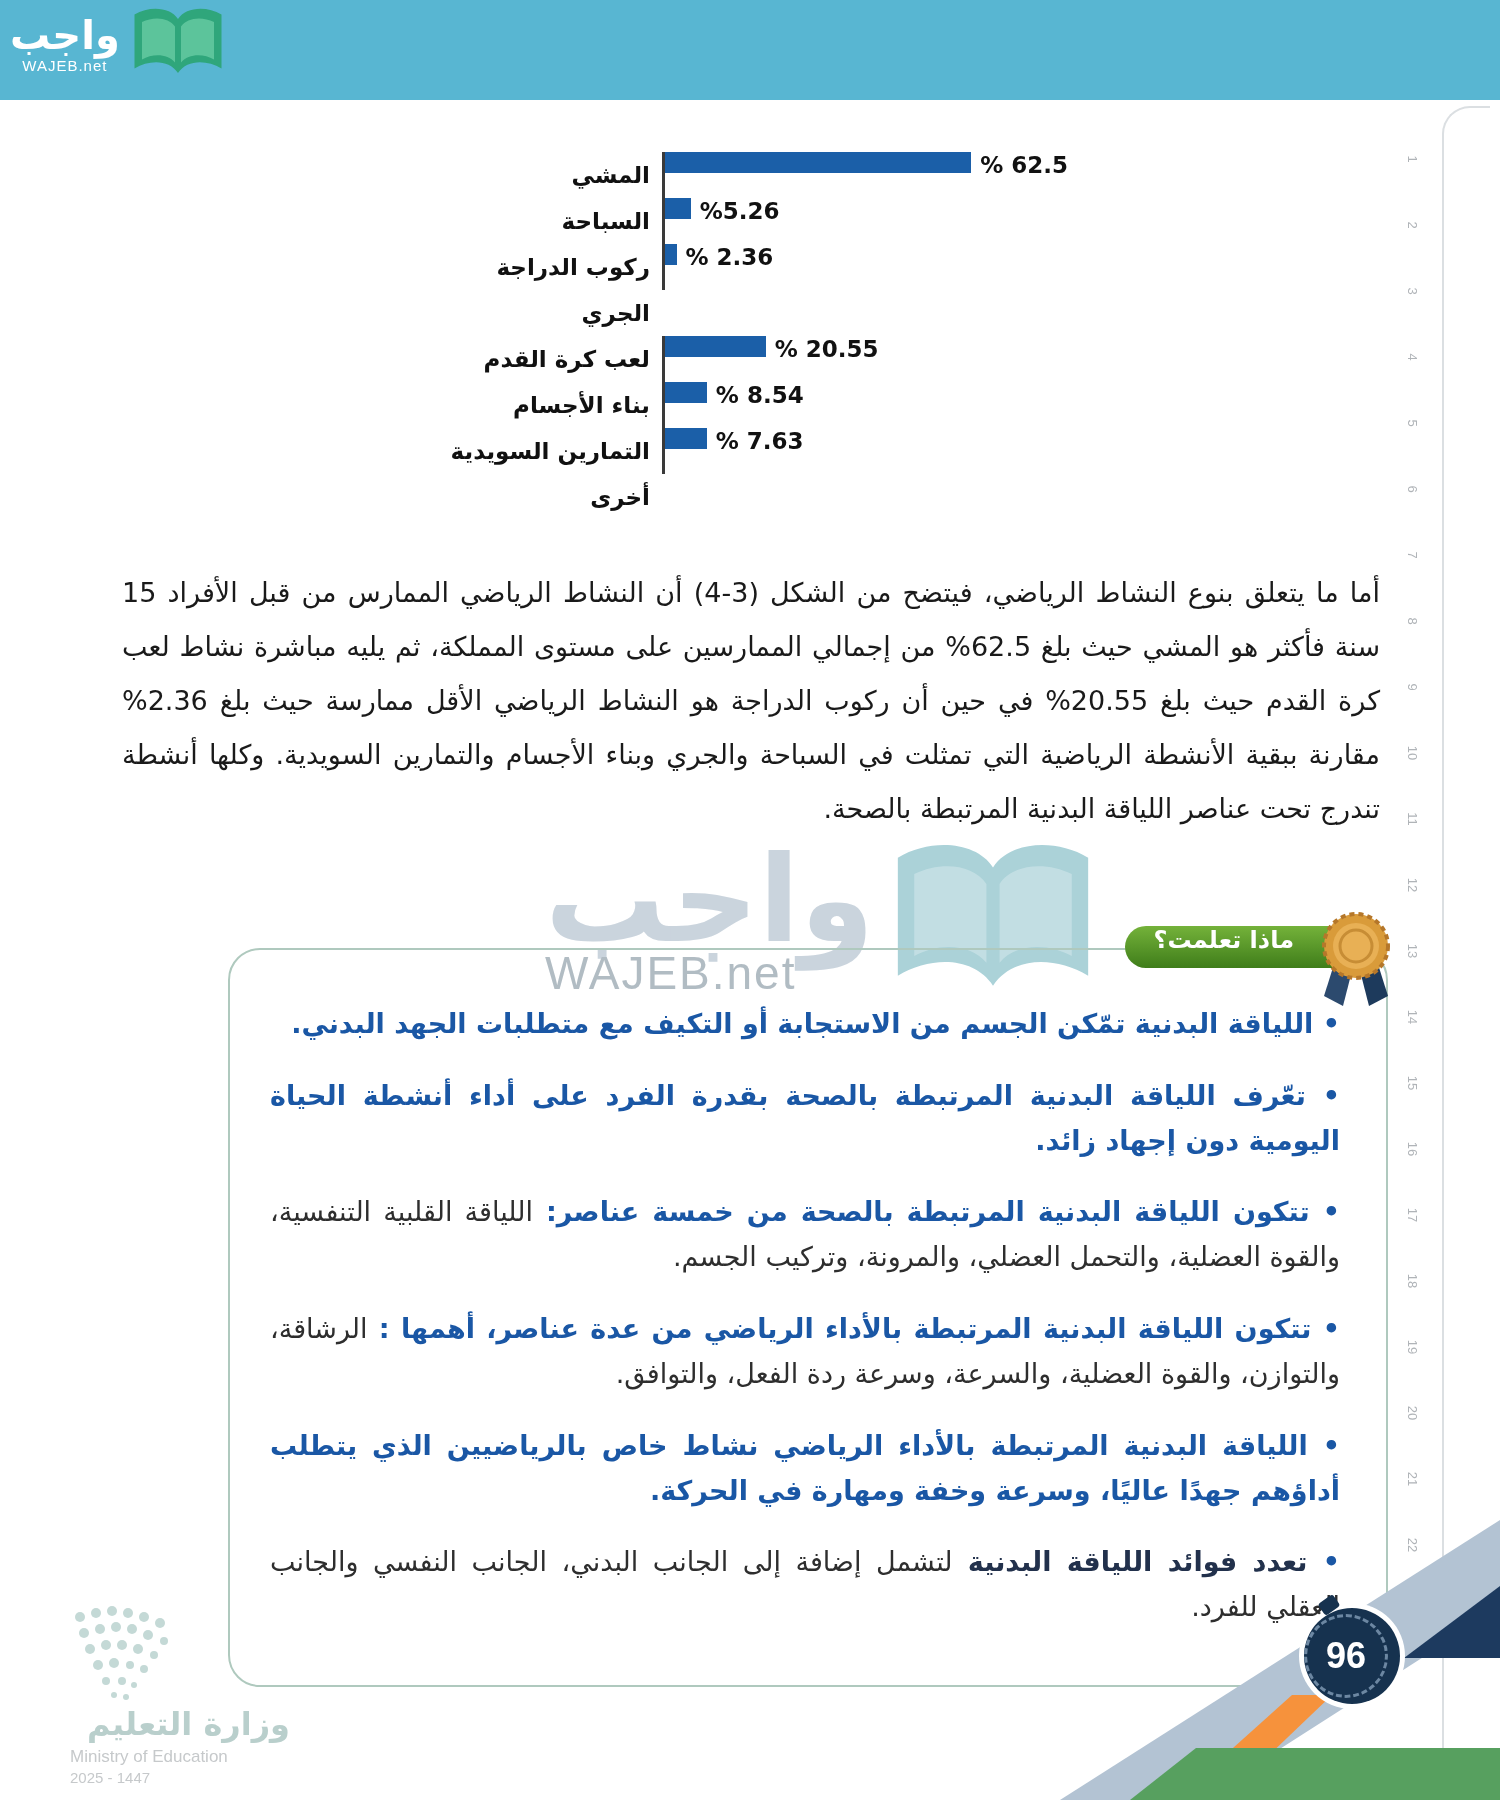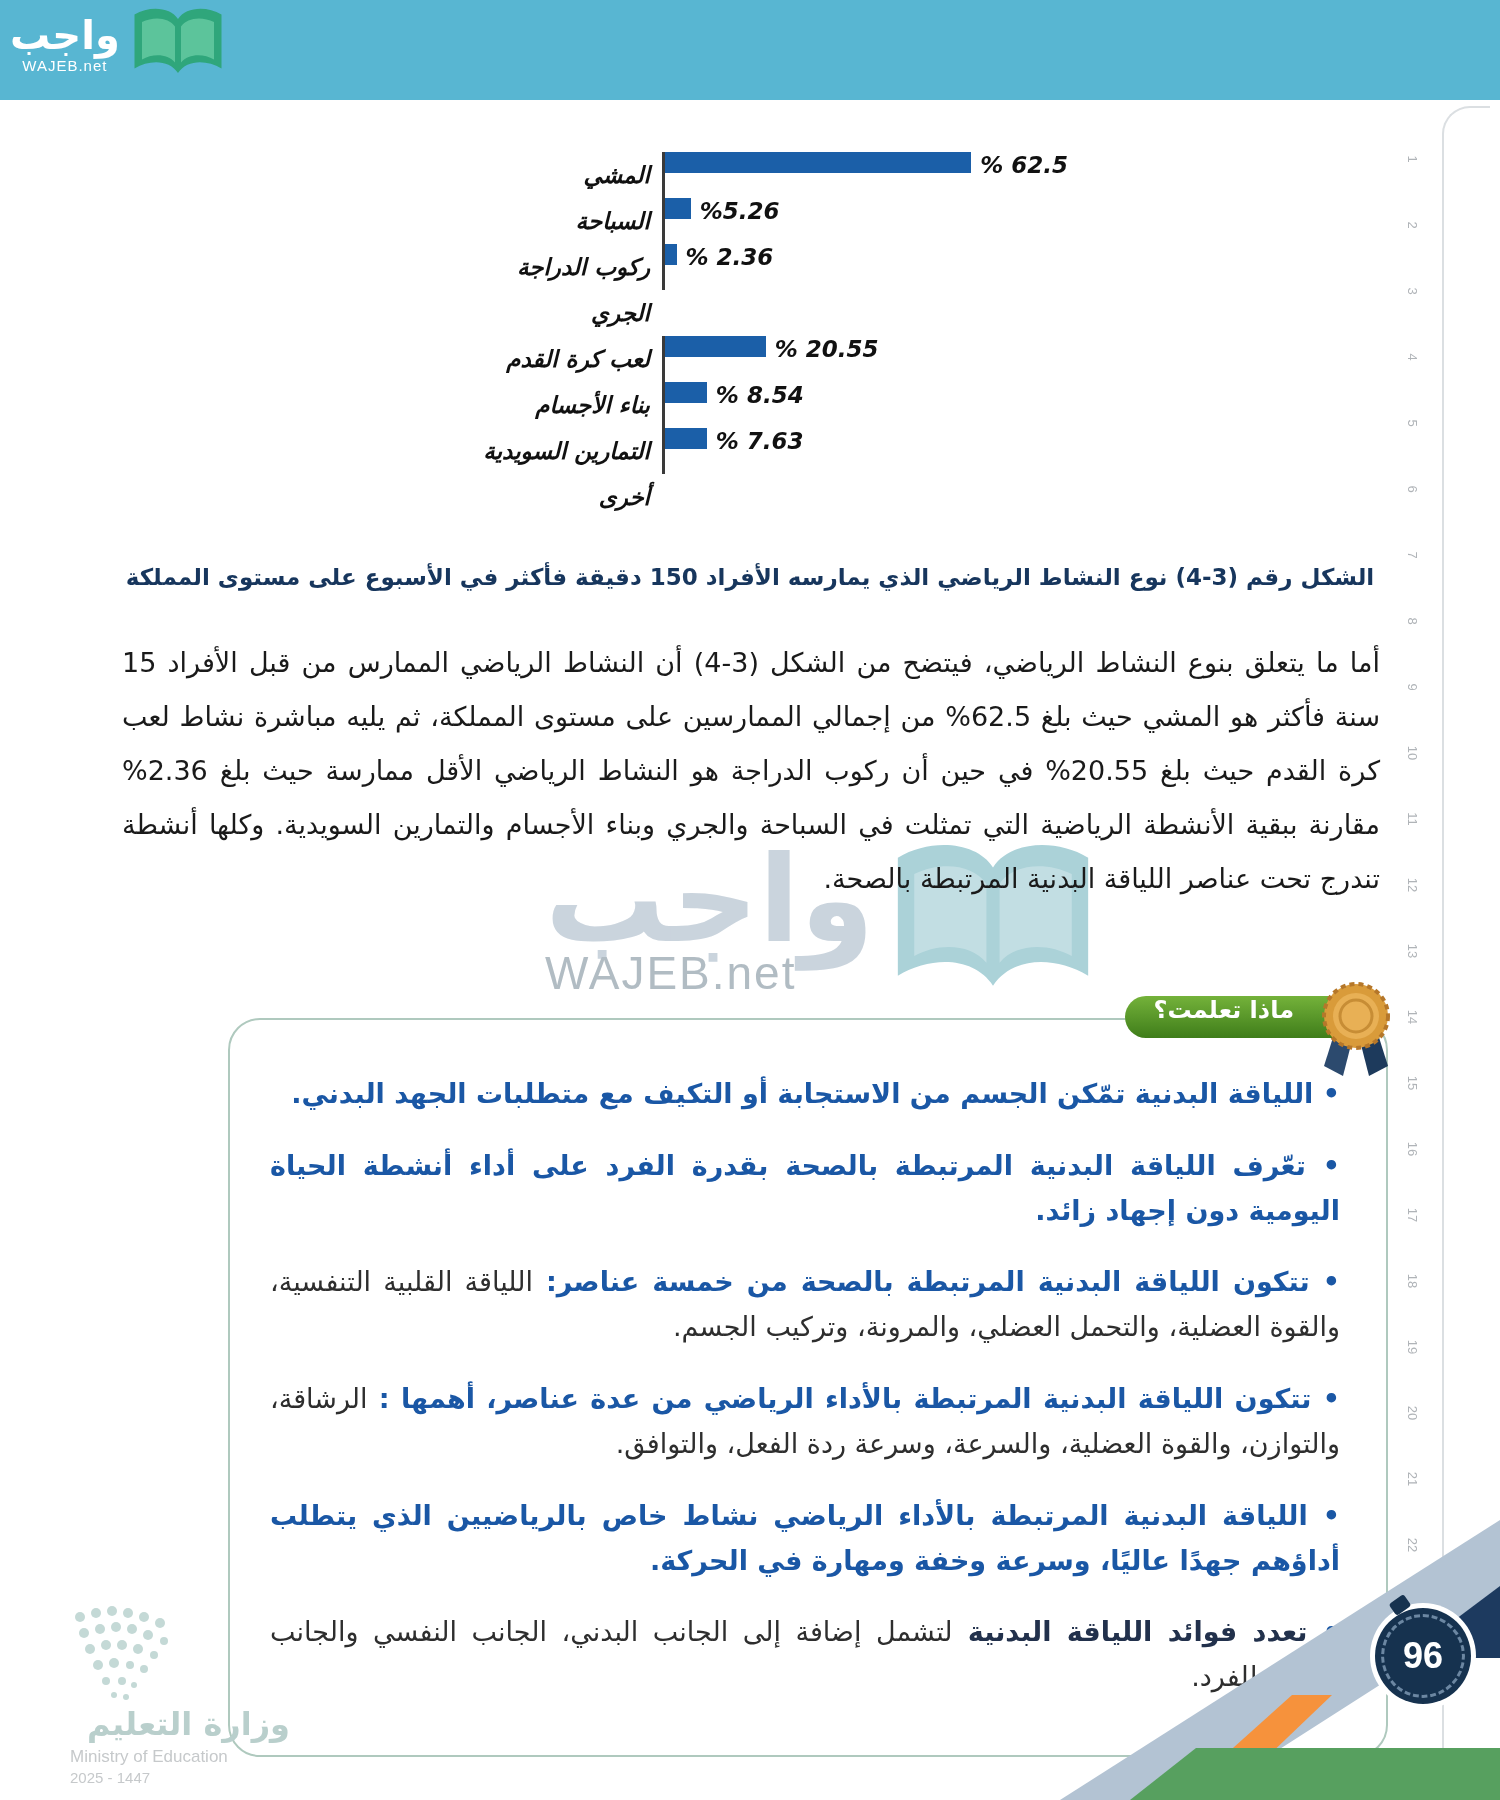--- a/index.html
+++ b/index.html
@@ -22,21 +22,21 @@
     color:#b0b4b8;font-size:13px;font-family:"Liberation Sans",sans-serif;transform:rotate(90deg);}
 
   
   .watermark{position:absolute;left:545px;top:840px;width:480px;z-index:0;opacity:.75;pointer-events:none;}
   .wm-row{display:flex;align-items:flex-start;gap:14px;}
   .wm-ar{font-size:120px;font-weight:bold;color:#b9c6d2;line-height:1;}
   .wm-en{font-size:46px;letter-spacing:2px;color:#98a6b0;font-family:"Liberation Sans",sans-serif;margin-top:-14px;}
 
   
   .chart-wrap{position:relative;z-index:2;direction:ltr;margin:152px 0 0 350px;width:860px;}
-  .crow{display:flex;align-items:center;height:46px;font-style:italic;}
+  .crow{display:flex;align-items:center;height:46px;}
   .clabel{width:300px;padding-right:12px;text-align:right;font-weight:bold;color:#111;font-size:23px;direction:rtl;}
   .ctrack{position:relative;flex:1;height:46px;display:flex;border-left:3px solid #3a3a3a;}
   .cbar{height:21px;background:#1b5fa8;}
   .cval{margin-left:9px;font-weight:bold;font-size:23px;color:#111;white-space:nowrap;}
   .caption{position:relative;z-index:2;margin-top:44px;text-align:center;direction:rtl;
     color:#17365d;font-weight:bold;font-size:23px;}
 
   
   .bodytext{position:relative;z-index:2;direction:rtl;text-align:justify;margin:46px 120px 0 122px;
     font-size:27px;line-height:2.0;color:#1a1a1a;}
@@ -56,23 +56,23 @@
   .p-dark{color:#2e2e2e;font-weight:normal;}
   .p-darkbold{color:#22314c;font-weight:bold;}
 
   
   .ministry{position:absolute;left:70px;bottom:14px;z-index:2;}
   .ministry-ar{font-size:32px;font-weight:bold;color:#b9cfcc;direction:rtl;}
   .ministry-en{font-size:17px;color:#c6c9cb;font-family:"Liberation Sans",sans-serif;margin-top:4px;}
   .ministry-yr{font-size:15px;color:#c6c9cb;font-family:"Liberation Sans",sans-serif;margin-top:2px;}
   .deco{position:absolute;right:0;bottom:0;width:500px;height:310px;z-index:2;pointer-events:none;}
 
-  .pagenum{position:absolute;left:1375px;top:1608px;width:96px;height:96px;border-radius:50%;
+  .pagenum{position:absolute;left:1304px;top:1608px;width:96px;height:96px;border-radius:50%;
     background:#16324f;z-index:4;box-shadow:0 0 0 5px #ffffff;
-    display:flex;align-items:center;justify-content:center;}
+    display:flex;align-items:center;}
   .pagenum-inner{width:78px;height:78px;border-radius:50%;border:3px dashed #6c87a2;
     display:flex;align-items:center;justify-content:center;}
   .pagenum-text{color:#fff;font-weight:bold;font-size:36px;font-family:"Liberation Sans",sans-serif;}
   .pagenum-stem{position:absolute;top:-10px;left:16px;width:18px;height:14px;background:#16324f;
     border-radius:3px;transform:rotate(-35deg);}
 </style>
 </head>
 <body>
 
 <div class="page">
@@ -180,21 +180,20 @@
           <div class="clabel">التمارين السويدية</div>
           <div class="ctrack">
             <div class="cbar" style="width: 41.748px; background: rgb(27, 95, 168);"></div>
             <span class="cval">% 7.63</span>
           </div>
         </div>
         <div class="crow">
           <div class="clabel">أخرى</div>
         </div>
       </div>
-    <div class="caption">الشكل رقم (3-4) نوع النشاط الرياضي الذي يمارسه الأفراد 150 دقيقة فأكثر في الأسبوع على مستوى المملكة</div>
   </section>
 
   <p class="bodytext">أما ما يتعلق بنوع النشاط الرياضي، فيتضح من الشكل (3-4) أن النشاط الرياضي الممارس من قبل الأفراد 15 سنة فأكثر هو المشي حيث بلغ 62.5% من إجمالي الممارسين على مستوى المملكة، ثم يليه مباشرة نشاط لعب كرة القدم حيث بلغ 20.55% في حين أن ركوب الدراجة هو النشاط الرياضي الأقل ممارسة حيث بلغ 2.36% مقارنة ببقية الأنشطة الرياضية التي تمثلت في السباحة والجري وبناء الأجسام والتمارين السويدية.  وكلها أنشطة تندرج تحت عناصر اللياقة البدنية المرتبطة بالصحة.</p>
 
   <section class="learned-wrap">
     <div class="learned-box">
       <div class="badge">
         <span class="badge-label">ماذا تعلمت؟</span>
       </div>
       <div class="medal">

